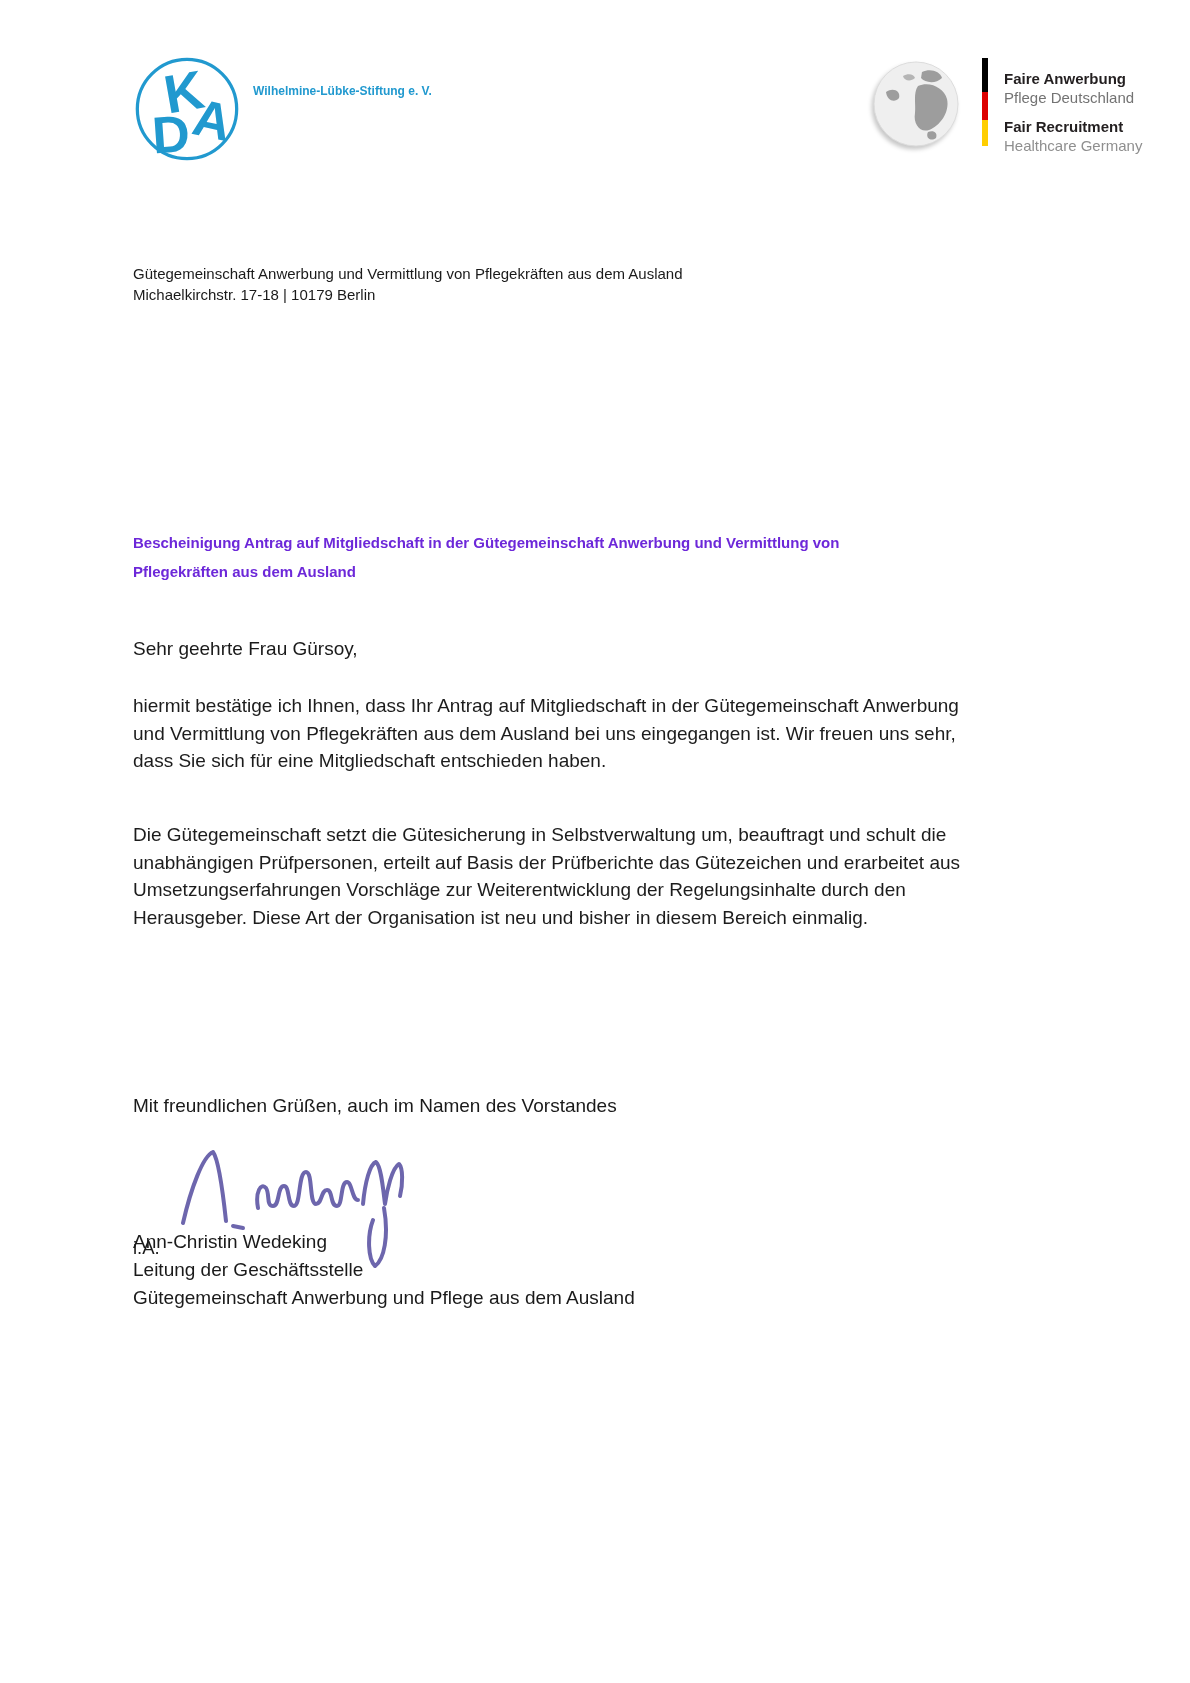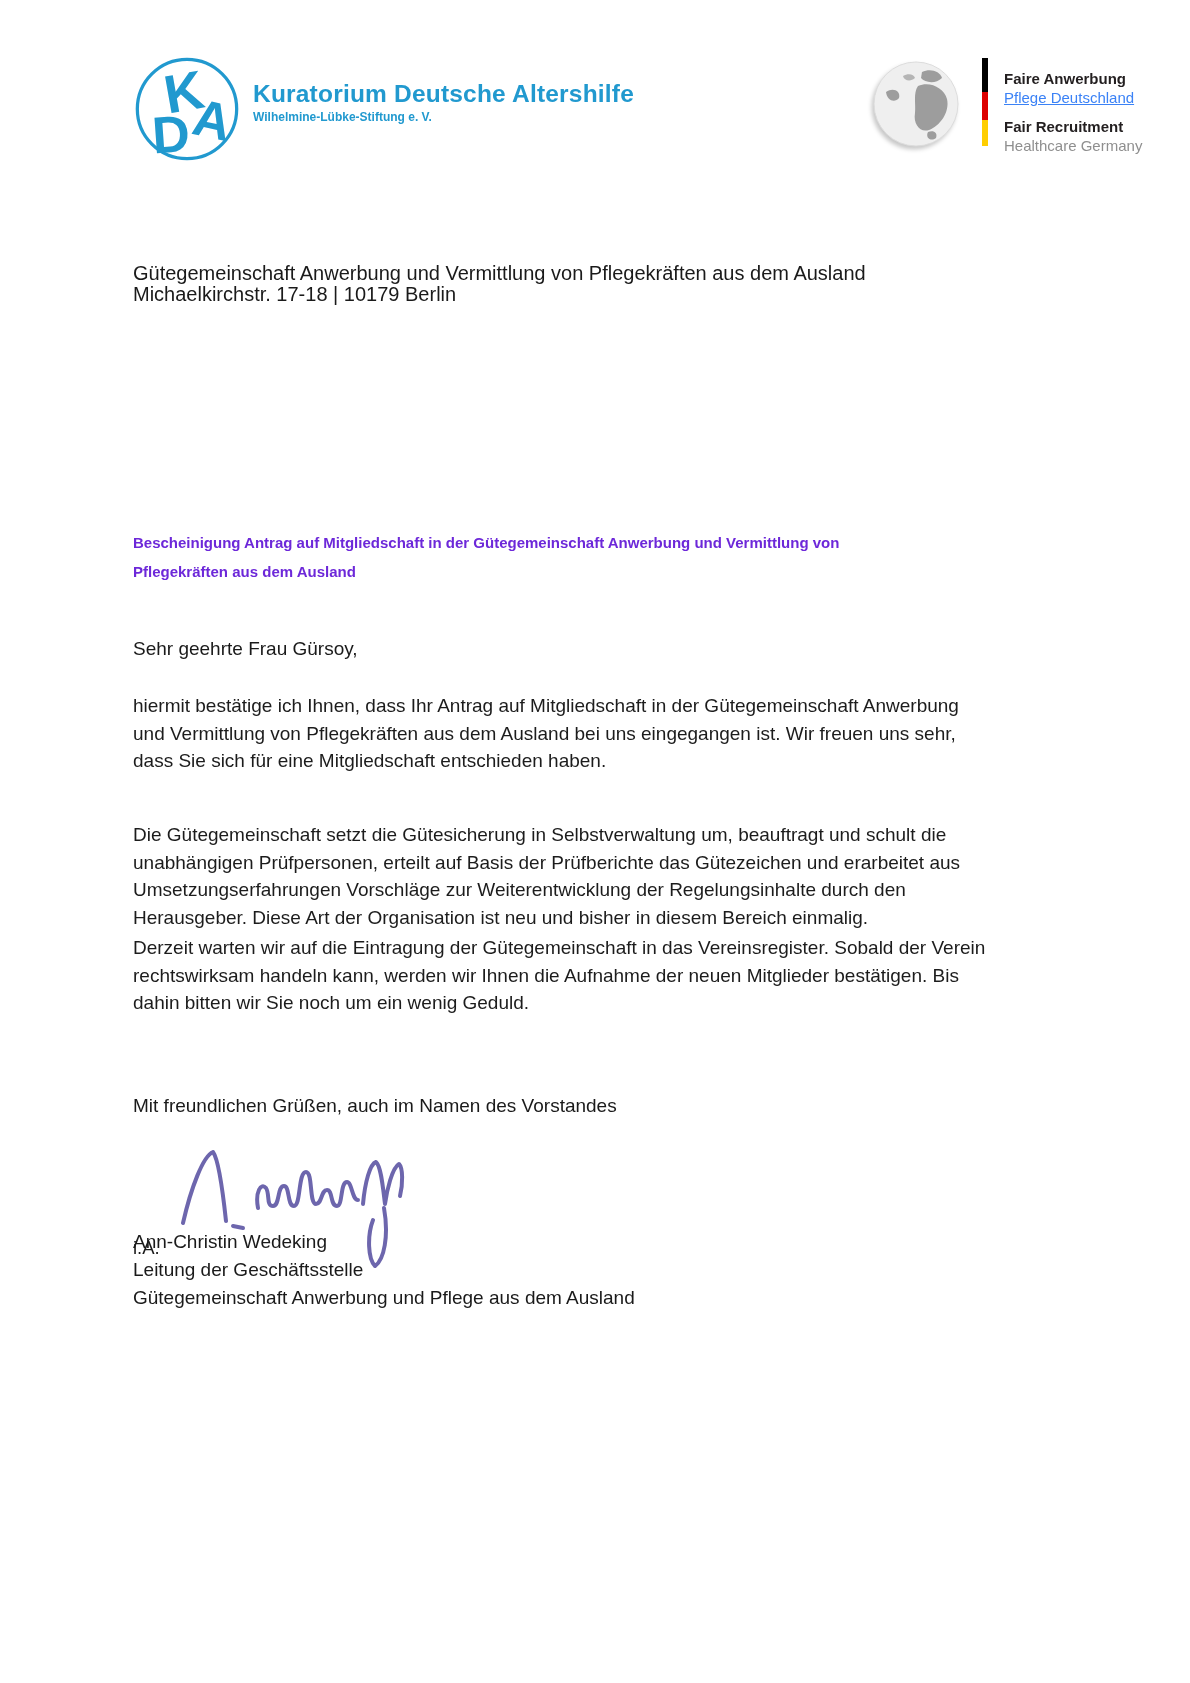--- a/index.html
+++ b/index.html
@@ -29,26 +29,26 @@
 
   
   .fair-wrap { left: 870px; top: 58px; display: flex; align-items: flex-start; }
   .globe { width: 92px; height: 92px; filter: drop-shadow(-2px 3px 2px rgba(0,0,0,0.22)); }
   .flagbar { width: 6px; height: 88px; margin-left: 20px; margin-top: 0px; display: flex; flex-direction: column; }
   .flagbar .f-black { height: 34px; }
   .flagbar .f-red   { height: 28px; }
   .flagbar .f-gold  { height: 26px; }
   .fair-text { margin-left: 16px; margin-top: 11px; font-size: 15px; line-height: 19px; }
   .fair-bold { font-weight: bold; color: #231f20; }
-  .fair-reg  { color: #3b82f6; text-decoration: underline; }
+  .fair-reg  { color: #737373; }
   .fair-gray { color: #8f8f8f; }
   .fair-gap  { height: 10px; }
 
   
-  .sender { left: 133px; top: 263px; font-size: 20px; line-height: 21px; color: #1a1a1a; }
+  .sender { left: 133px; top: 263px; font-size: 15px; line-height: 21px; color: #1a1a1a; }
 
   
   .subject {
     left: 133px; top: 528px; width: 1000px;
     font-size: 15px; font-weight: bold; line-height: 29px; color: #6d28d9;
   }
   .salutation { left: 133px; top: 635px; font-size: 19px; line-height: 27px; }
   .para { left: 133px; width: 1010px; font-size: 19px; line-height: 27.5px; color: #1c1c1c; }
   .p1 { top: 692px; }
   .p2 { top: 821px; }
@@ -66,21 +66,20 @@
 <div class="page">
 
   <div class="abs kda-logo-wrap">
     <svg class="kda-mark" viewBox="0 0 100 100" aria-hidden="true">
       <circle cx="50" cy="50" r="46" fill="none" stroke="#2199cf" stroke-width="3"></circle>
       <text x="30" y="52" font-family="Liberation Sans, sans-serif" font-size="50" font-weight="bold" fill="#2199cf" transform="rotate(-10 45 40)">K</text>
       <text x="18" y="90" font-family="Liberation Sans, sans-serif" font-size="48" font-weight="bold" fill="#2199cf" transform="rotate(-4 35 75)">D</text>
       <text x="56" y="76" font-family="Liberation Sans, sans-serif" font-size="48" font-weight="bold" fill="#2199cf" transform="rotate(12 70 60)">A</text>
     </svg>
     <div class="kda-text">
-      <div class="kda-title">Kuratorium Deutsche Altershilfe</div>
       <div class="kda-subtitle">Wilhelmine-Lübke-Stiftung e. V.</div>
     </div>
   </div>
 
   <div class="abs fair-wrap">
     <svg class="globe" viewBox="0 0 92 92" aria-hidden="true">
       <circle cx="46" cy="46" r="42" fill="#efefef" stroke="#dcdcdc" stroke-width="1"></circle>
       <path fill="#9d9d9d" d="M52,14 C60,10 70,13 72,20 C66,26 55,25 51,20 Z"></path>
       <path fill="#9d9d9d" d="M48,28 C60,23 74,30 77,41 C80,54 70,68 59,72 C50,75 43,66 45,55 C46,46 43,35 48,28 Z"></path>
       <path fill="#9d9d9d" d="M16,34 C23,29 31,33 29,40 C25,45 17,43 16,34 Z"></path>
@@ -109,23 +108,20 @@
 
   <div class="abs salutation">Sehr geehrte Frau Gürsoy,</div>
 
   <div class="abs para p1 preline">hiermit bestätige ich Ihnen, dass Ihr Antrag auf Mitgliedschaft in der Gütegemeinschaft Anwerbung
 und Vermittlung von Pflegekräften aus dem Ausland bei uns eingegangen ist. Wir freuen uns sehr,
 dass Sie sich für eine Mitgliedschaft entschieden haben.</div>
   <div class="abs para p2 preline">Die Gütegemeinschaft setzt die Gütesicherung in Selbstverwaltung um, beauftragt und schult die
 unabhängigen Prüfpersonen, erteilt auf Basis der Prüfberichte das Gütezeichen und erarbeitet aus
 Umsetzungserfahrungen Vorschläge zur Weiterentwicklung der Regelungsinhalte durch den
 Herausgeber. Diese Art der Organisation ist neu und bisher in diesem Bereich einmalig.</div>
-  <div class="abs para p3 preline">Derzeit warten wir auf die Eintragung der Gütegemeinschaft in das Vereinsregister. Sobald der Verein
-rechtswirksam handeln kann, werden wir Ihnen die Aufnahme der neuen Mitglieder bestätigen. Bis
-dahin bitten wir Sie noch um ein wenig Geduld.</div>
 
   <div class="abs closing">Mit freundlichen Grüßen, auch im Namen des Vorstandes</div>
 
   <svg class="abs sig-svg" viewBox="0 0 252 132" aria-hidden="true">
     <g fill="none" stroke="#5a52a2" stroke-width="4" stroke-linecap="round" stroke-linejoin="round" opacity="0.88">
       <path d="M20,85 C28,50 40,18 50,14 C56,22 60,55 63,83"></path>
       <path d="M70,88 L80,90"></path>
       <path d="M95,70 C92,54 98,44 103,50 C107,56 103,68 110,68 C117,68 114,48 121,48 C127,48 124,68 131,68 C138,68 135,34 143,34 C150,34 146,66 153,66 C159,66 158,52 164,52 C170,52 167,68 174,68 C180,68 177,44 184,44 C189,44 189,62 195,62"></path>
       <path d="M200,66 C202,44 207,26 213,24 C218,28 220,50 222,66 C224,52 229,30 236,26 C240,30 240,46 237,58"></path>
       <path d="M221,70 C226,98 221,122 212,128 C205,121 204,98 210,82"></path>

